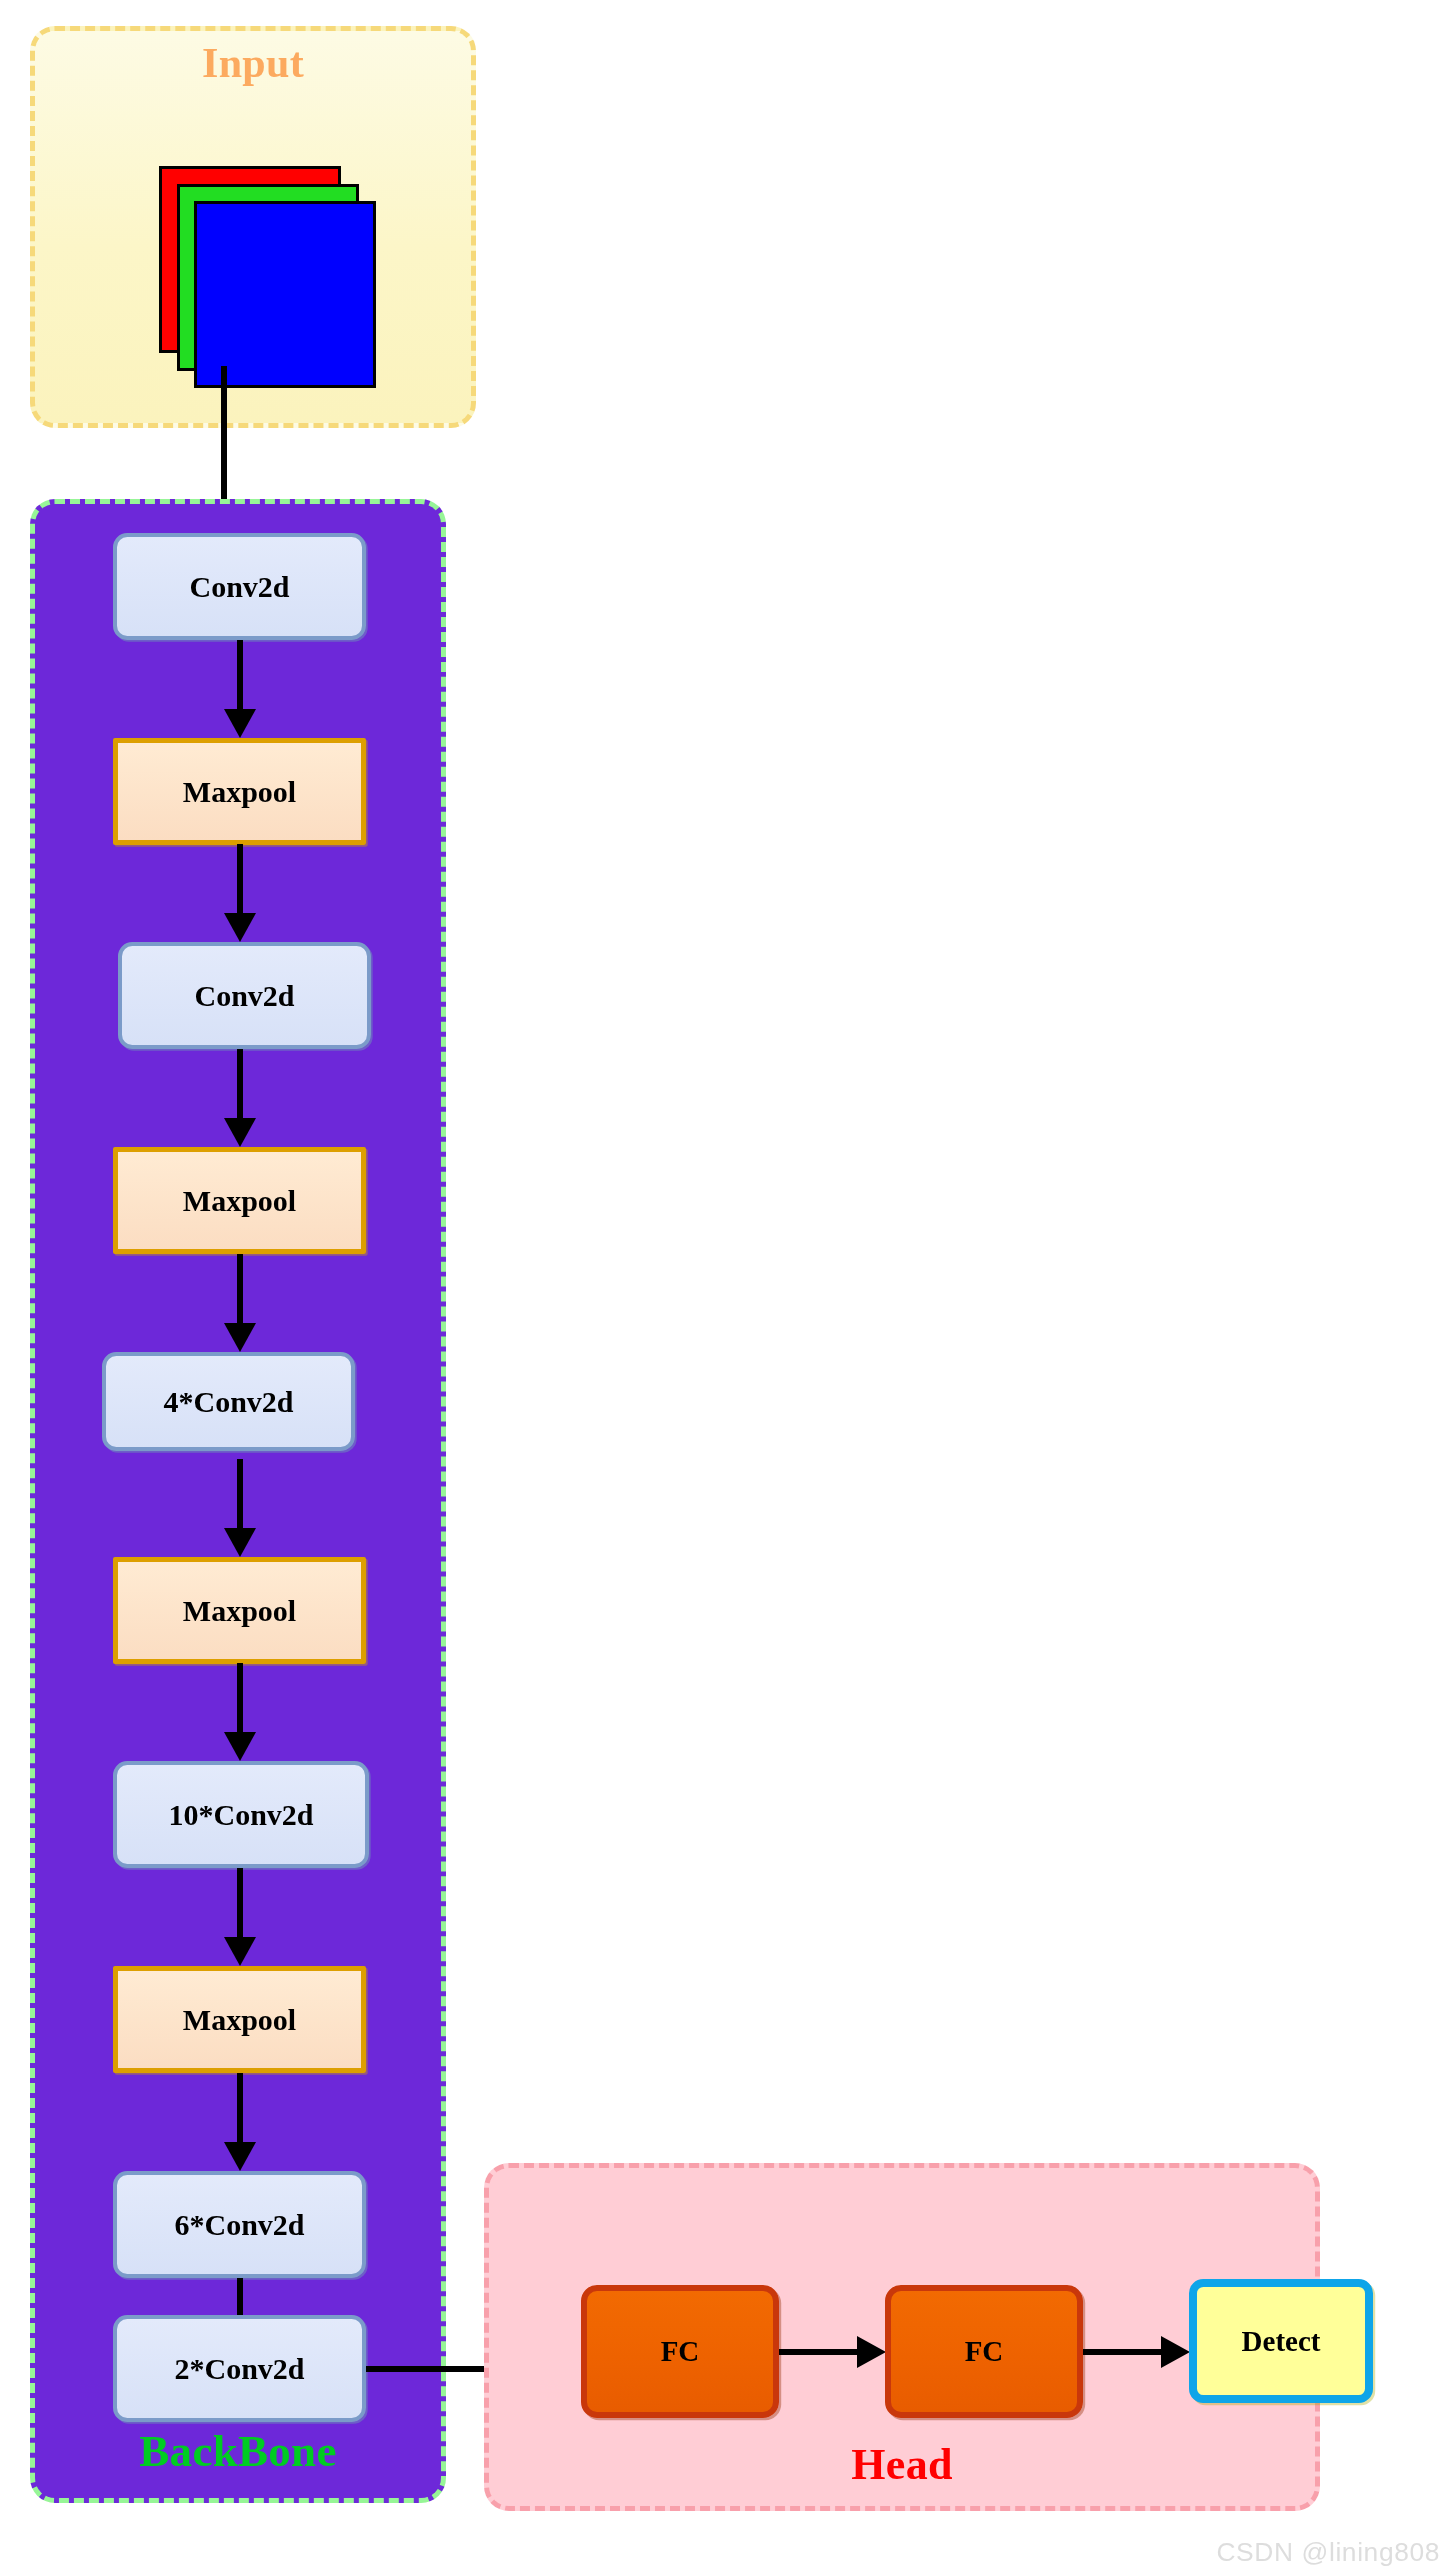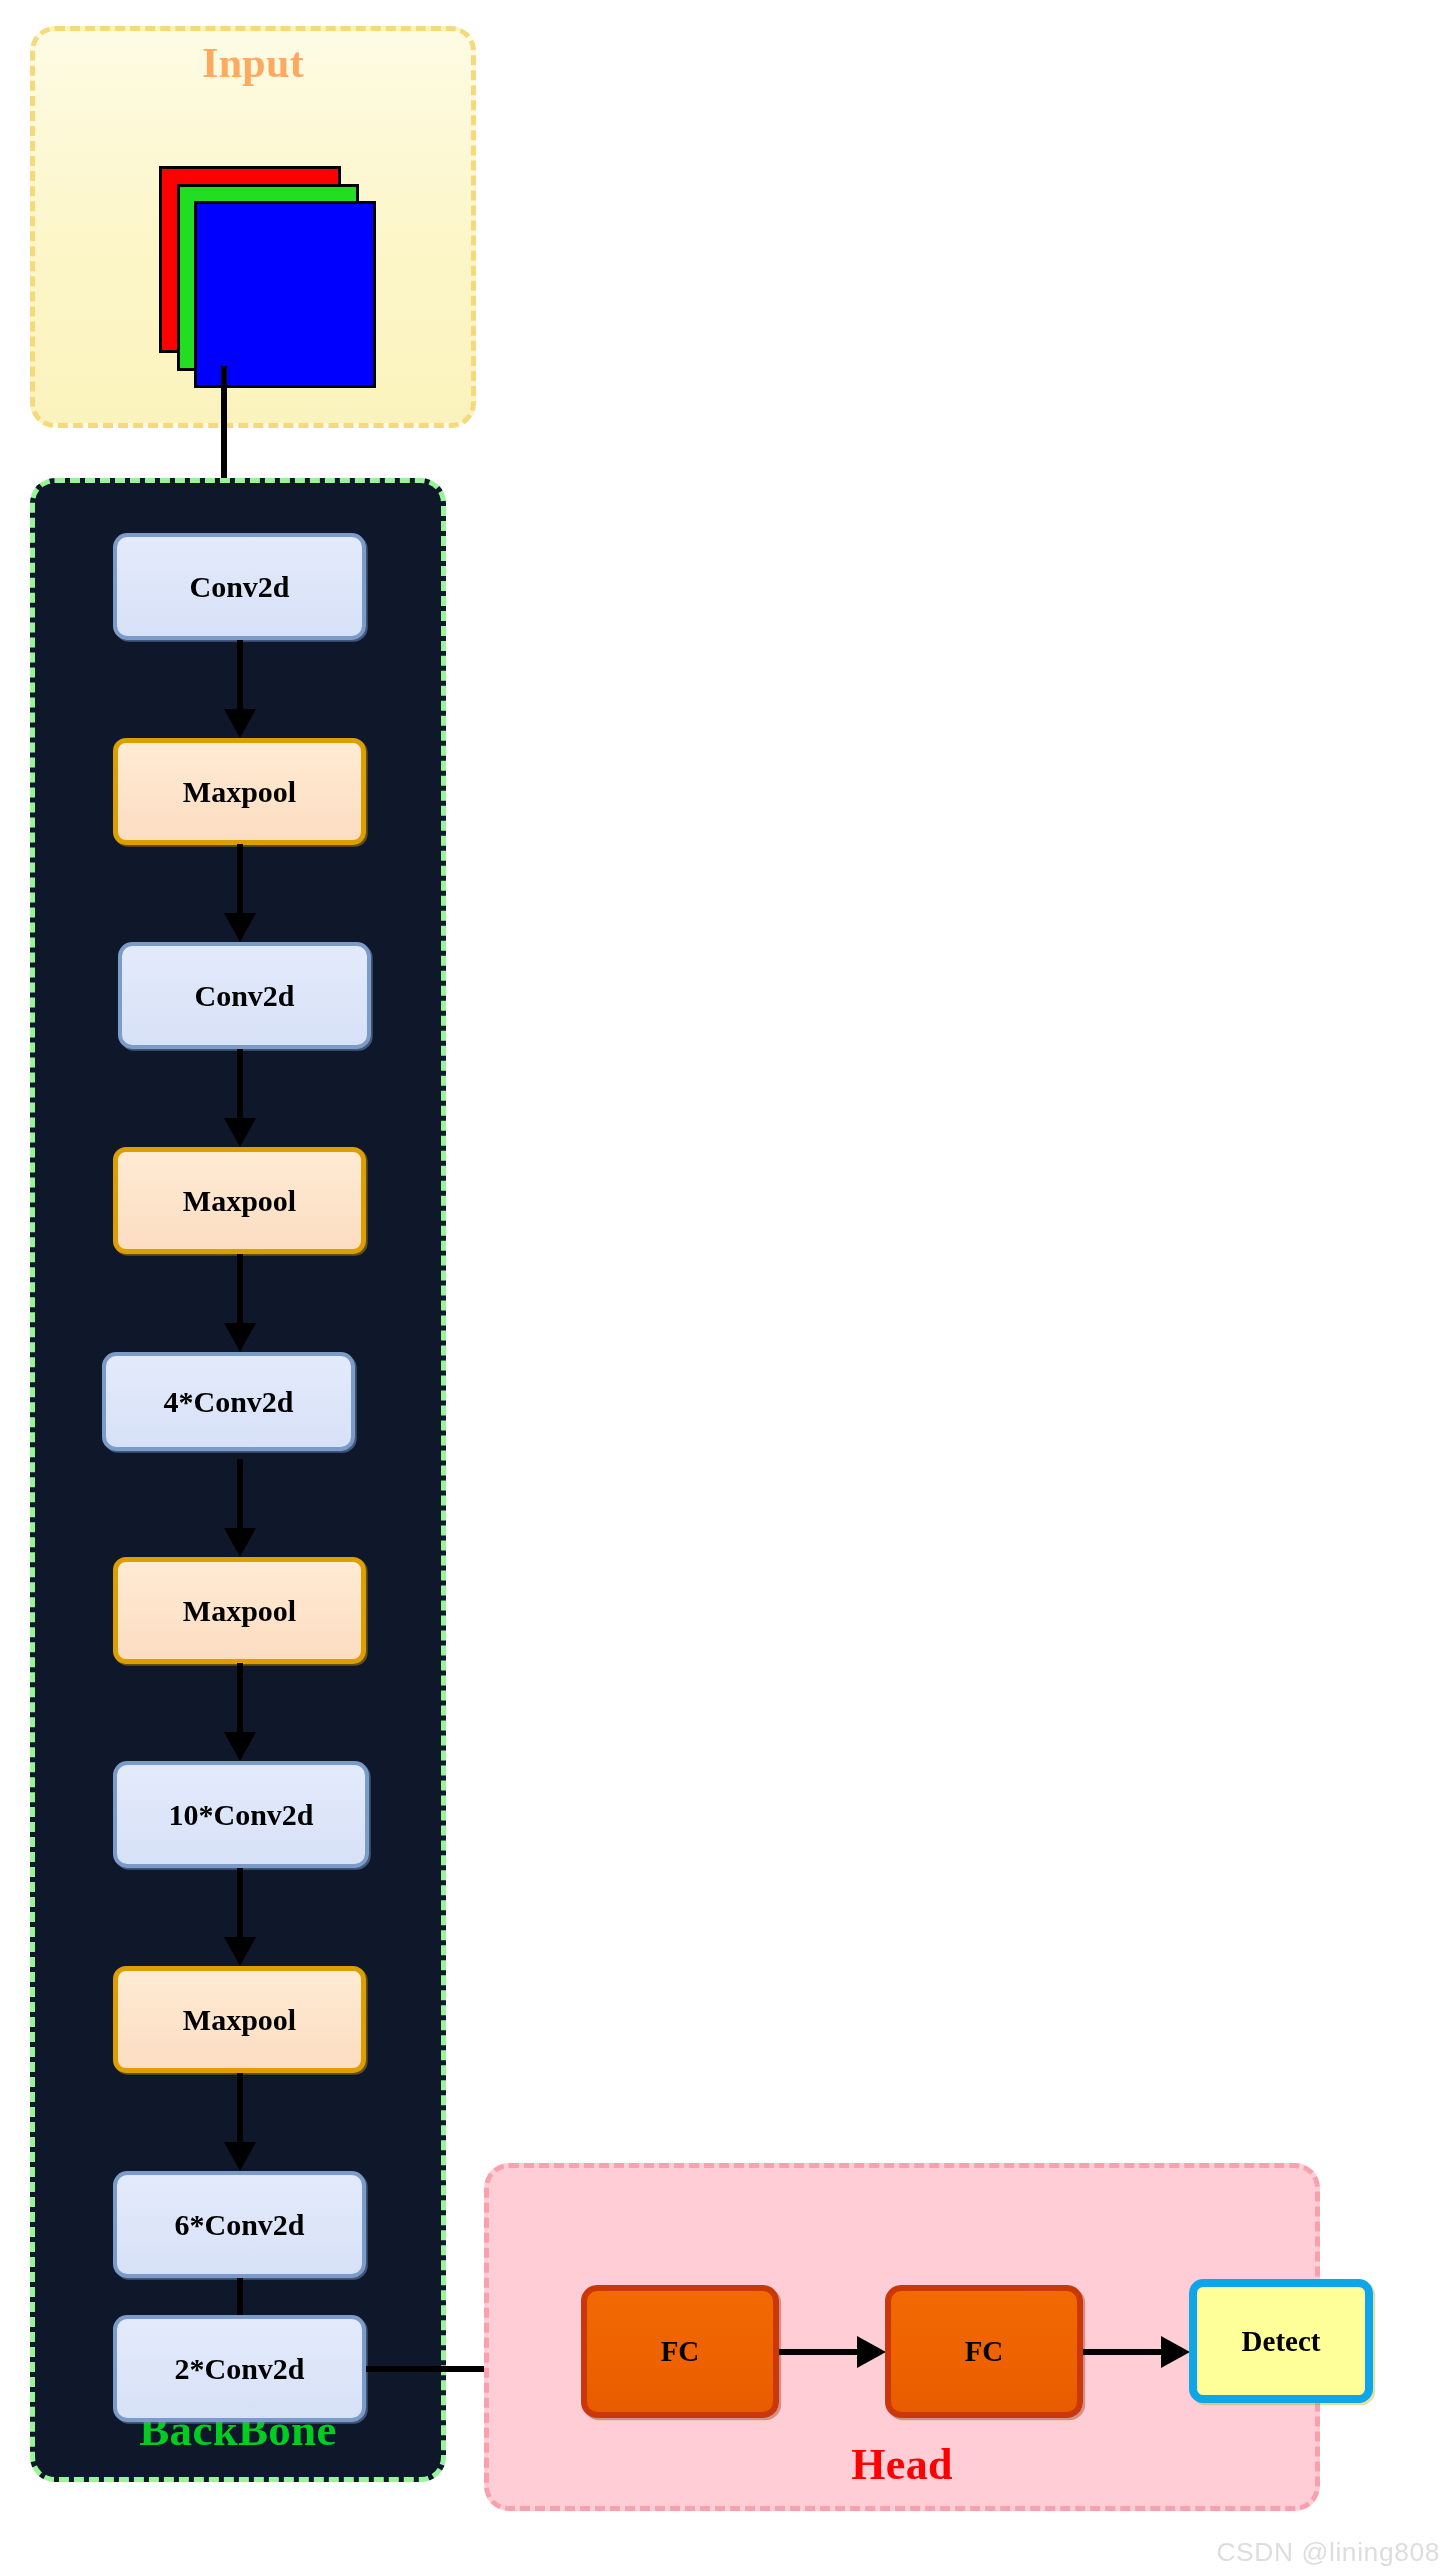--- a/index.html
+++ b/index.html
@@ -31,24 +31,24 @@
     left: 30px;
     top: 26.4px;
     width: 446px;
     height: 402px;
     background: linear-gradient(180deg, #fdfbe4 0%, #fcf6c8 55%, #fbf3bd 100%);
     border-color: #f6d97a;
   }
 
   #backbone-group {
     left: 30px;
-    top: 478px;
+    top: 499px;
     width: 416px;
     height: 2004px;
-    background: #0f172a;
+    background: #6d28d9;
     border-color: #97f597;
   }
 
   #head-group {
     left: 484px;
     top: 2163px;
     width: 836px;
     height: 348px;
     background: #ffcdd5;
     border-color: #f8a0ab;
@@ -115,21 +115,21 @@
     background: linear-gradient(180deg, #e3eafb 0%, #d7e1f7 100%);
     border: 4.4px solid #7b9bc9;
     border-radius: 14.3px;
     box-shadow: 1.7px 1.7px 0 rgba(110,140,185,0.55);
     font-size: 30px;
   }
 
   .node-pool {
     background: linear-gradient(180deg, #ffeBd3 0%, #fbddc2 100%);
     border: 5px solid #dd9f00;
-    border-radius: 13px;
+    border-radius: 2px;
     box-shadow: 1.7px 1.7px 0 rgba(200,150,20,0.45);
     font-size: 30px;
   }
 
   .node-fc {
     background: linear-gradient(180deg, #f26a02 0%, #ee6200 55%, #e85c00 100%);
     border: 6px solid #c9370b;
     border-radius: 16px;
     box-shadow: 2.2px 2.2px 0 rgba(150,50,10,0.4);
     font-size: 29px;

